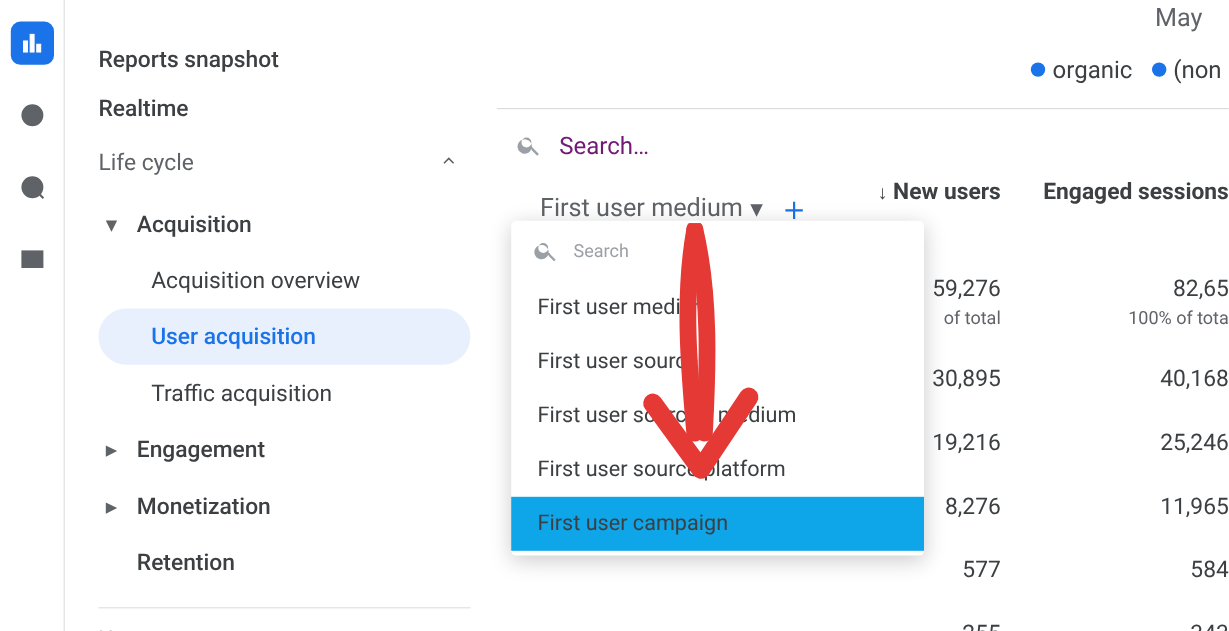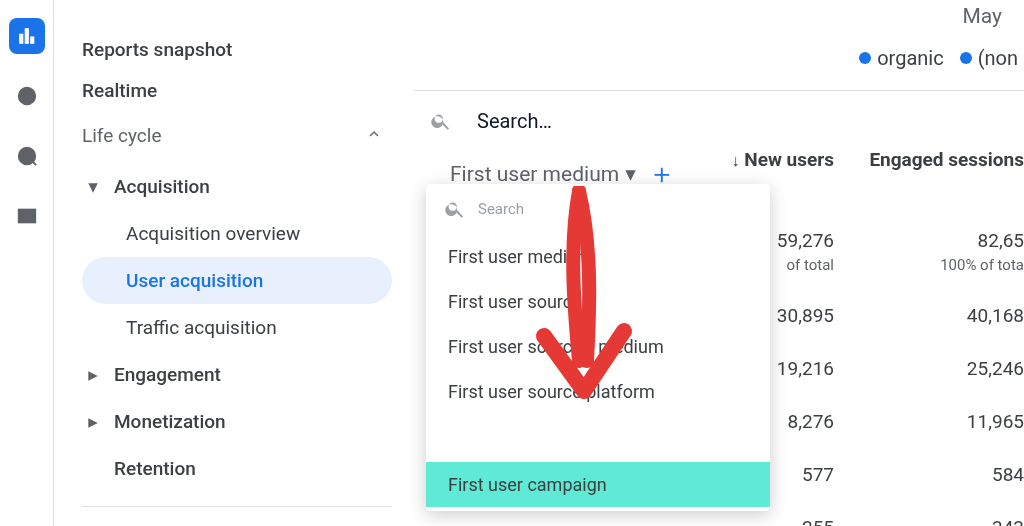--- a/index.html
+++ b/index.html
@@ -24,41 +24,41 @@
   .sb-sep { border: 0; border-top: 1px solid #e0e0e0; margin: 14px 0; }
 
   
   .main { flex: 1; position: relative; padding-top: 0; }
   .main-top { text-align: right; padding: 4px 22px 6px 0; color: #5f6368; font-size: 21px; }
   .legend { display: flex; gap: 16px; justify-content: flex-end; padding-right: 6px; margin-top: 12px; font-size: 20px; color: #3c4043; }
   .legend span { display: flex; align-items: center; gap: 6px; }
   .dot { width: 12px; height: 12px; border-radius: 50%; background: #1a73e8; display: inline-block; }
   .main-sep { border: 0; border-top: 1px solid #dadce0; margin: 20px 0 0 0; }
 
-  .search-row { display: flex; align-items: center; gap: 25px; padding: 18px 0 22px 16px; color: #0f172a; font-size: 20px; }
+  .search-row { display: flex; align-items: center; gap: 14px; padding: 18px 0 22px 16px; color: #701a75; font-size: 20px; }
   .search-row svg { width: 22px; height: 22px; fill: #9aa0a6; }
 
   .dim-row { display: flex; align-items: center; gap: 12px; padding-left: 36px; }
   .dim-label { color: #5f6368; font-size: 21px; display: flex; align-items: center; gap: 6px; position: relative; }
   .dim-underline { position: absolute; left: -4px; right: 18px; bottom: -8px; height: 5px; background: #e53935; border-radius: 2px; }
   .plus { color: #1a73e8; font-size: 28px; font-weight: 400; }
 
   .cols { display: flex; position: absolute; right: 0; top: 148px; gap: 20px; }
   .col { width: 150px; text-align: right; font-size: 19px; }
   .col-head { color: #3c4043; font-weight: 700; margin-bottom: 58px; white-space: nowrap; }
   .col-head .arrow { font-size: 16px; }
   .col-val { margin-bottom: 30px; }
   .col-sub { font-size: 15px; color: #5f6368; margin-top: -26px; margin-bottom: 30px; }
 
   
   .dd { position: absolute; left: 12px; top: 184px; width: 344px; background: #fff; box-shadow: 0 4px 18px rgba(0,0,0,.2); border-radius: 4px; z-index: 5; padding-bottom: 4px; }
   .dd-search { display: flex; align-items: center; gap: 12px; padding: 14px 18px; color: #9aa0a6; font-size: 15px; }
   .dd-search svg { width: 22px; height: 22px; fill: #9aa0a6; }
   .dd-item { padding: 12px 22px; font-size: 18px; color: #3c4043; }
-  .dd-item.hover { background: #5eead4; margin-top: 48px; }
+  .dd-item.hover { background: #0ea5e9; }
 
   
   .arrow-svg { position: absolute; left: 110px; top: 186px; z-index: 10; pointer-events: none; }
 </style>
 </head>
 <body>
 
 <div class="app">
 
   <div class="rail">

